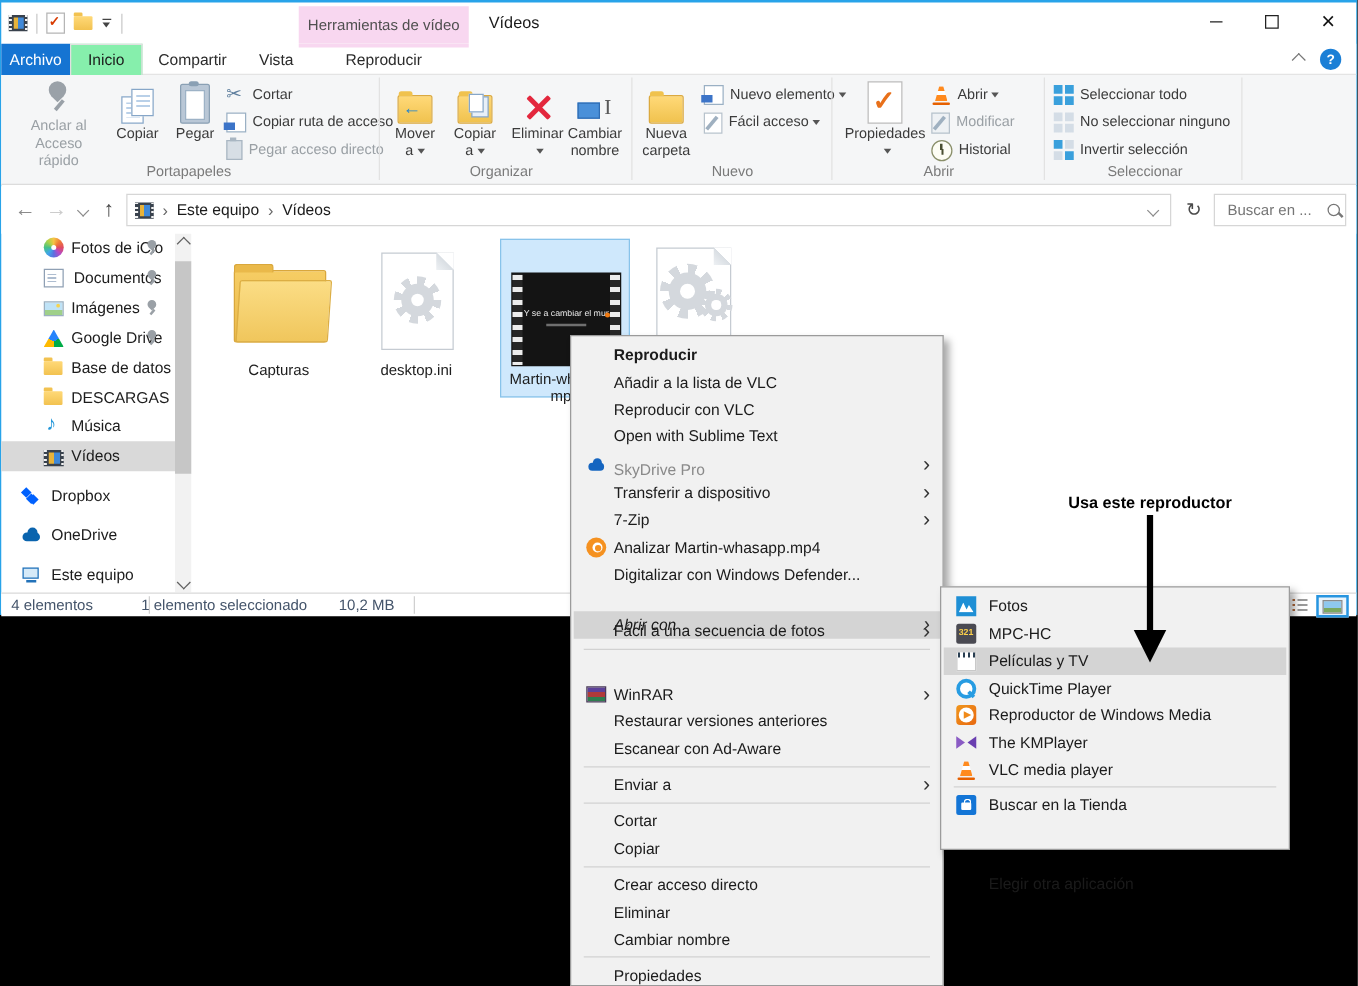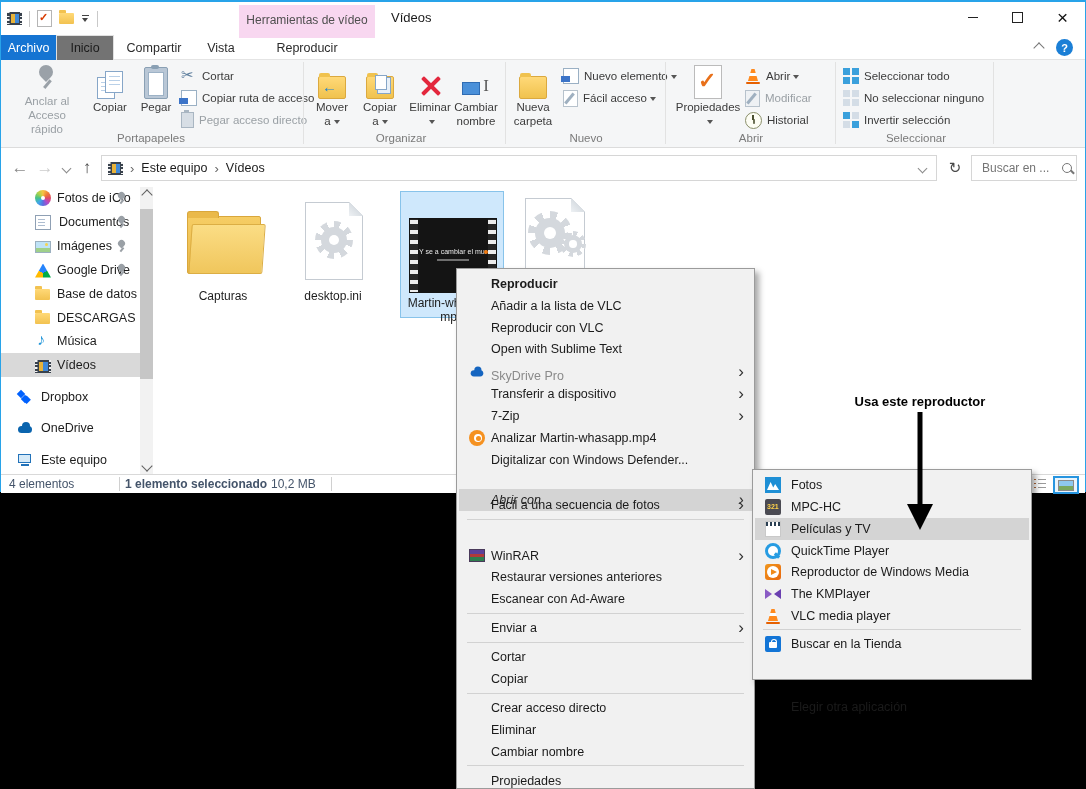--- a/index.html
+++ b/index.html
@@ -30,21 +30,21 @@
   .qat-check::after{content:"✓";position:absolute;left:1px;top:0px;color:#d83b01;font-weight:bold;font-size:11px;}
   .fold-s{width:15px;height:11px;background:linear-gradient(#ffd978,#f2c250);border-radius:1px;position:relative;}
   .fold-s::before{content:"";position:absolute;top:-3px;left:0;width:7px;height:3px;background:#f2c250;border-radius:1px 1px 0 0;}
   .qat-dd{width:9px;height:12px;position:relative;}
   .qat-dd::before{content:"";position:absolute;top:2px;left:1px;width:7px;border-top:1px solid #444;}
   .qat-dd::after{content:"";position:absolute;top:5px;left:1px;border-left:3.5px solid transparent;border-right:3.5px solid transparent;border-top:4px solid #444;}
   
   #tabrow{position:absolute;left:0;top:33px;width:100%;height:25px;background:#fff;border-bottom:1px solid #e4e4e4;box-sizing:border-box;}
   .tab{position:absolute;top:0;height:25px;display:flex;align-items:center;justify-content:center;font-size:12.5px;color:#2b2b2b;}
   .tab-file{background:#1574d2;color:#fff;}
-  .tab-active{background:#737373;border:1px solid #e0e0e0;border-bottom:none;box-sizing:border-box;color:#1b1b1b;}
+  .tab-active{background:#86efac;border:1px solid #e0e0e0;border-bottom:none;box-sizing:border-box;color:#1b1b1b;}
   .pinkstrip{position:absolute;left:238px;top:33px;width:136px;height:3px;background:#f8d7f0;}
   .collapse-ic{position:absolute;right:42px;top:42px;width:7px;height:7px;border-top:1.6px solid #777;border-left:1.6px solid #777;transform:rotate(45deg);}
   .help-ic{position:absolute;right:12px;top:37px;width:17px;height:17px;border-radius:50%;background:#1b7fd6;color:#fff;
            font-size:11px;font-weight:bold;display:flex;align-items:center;justify-content:center;}
   .help-ic::before{content:"?";}
   
   #ribbon{position:absolute;left:0;top:58px;width:100%;height:88px;background:#f5f6f7;border-bottom:1px solid #dcdcdc;box-sizing:border-box;}
   .rbig{position:absolute;top:3px;height:70px;display:flex;flex-direction:column;align-items:center;
         font-size:11.5px;color:#3b3b3b;text-align:center;line-height:1.2;}
   .rbig .ric{height:36px;display:flex;align-items:flex-end;margin-bottom:2px;}
@@ -468,21 +468,21 @@
 
       <div class="page-lg" style="left:524px;top:196px;width:58px;height:72px;">
         <span class="gear" style="left:2px;top:12px;width:44px;height:44px;"></span>
         <span class="gear" style="left:34px;top:32px;width:26px;height:26px;"></span>
       </div>
     </div>
 
     <div id="status">
       <span style="margin-left:8px;">4 elementos</span>
       <span class="st-sep" style="left:118px;"></span>
-      <span style="position:absolute;left:124px;font-weight:bold;">1 elemento seleccionado</span>
+      <span style="position:absolute;left:112px;">1 elemento seleccionado</span>
       <span style="position:absolute;left:270px;">10,2 MB</span>
       <span class="st-sep" style="left:330px;"></span>
       <span class="view-btn" style="left:1028px;">
           <span class="vb-list"></span>
         </span>
       <span class="view-btn vb-sel" style="left:1052px;">
           <span class="vb-pic"></span>
         </span>
     </div>
   </div>

